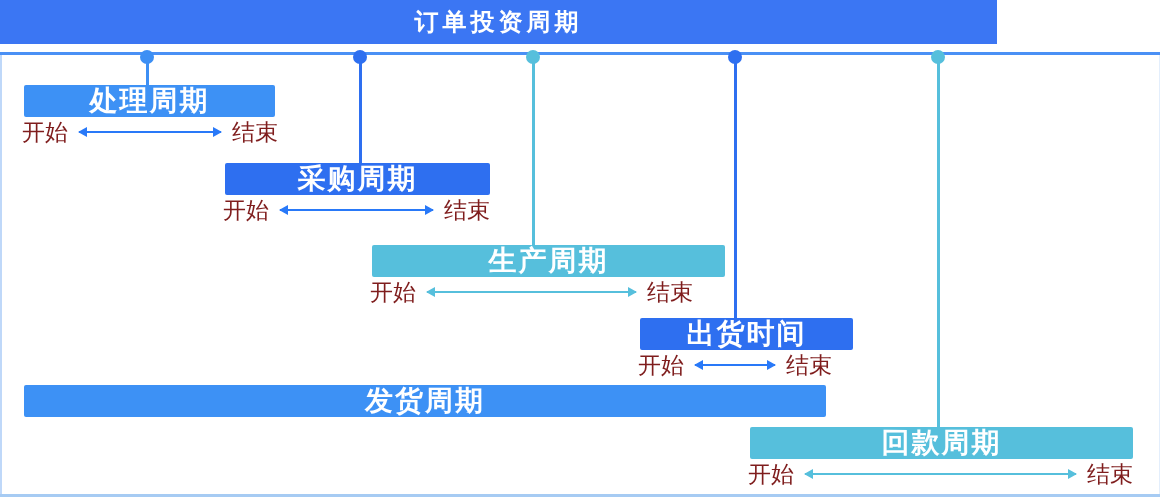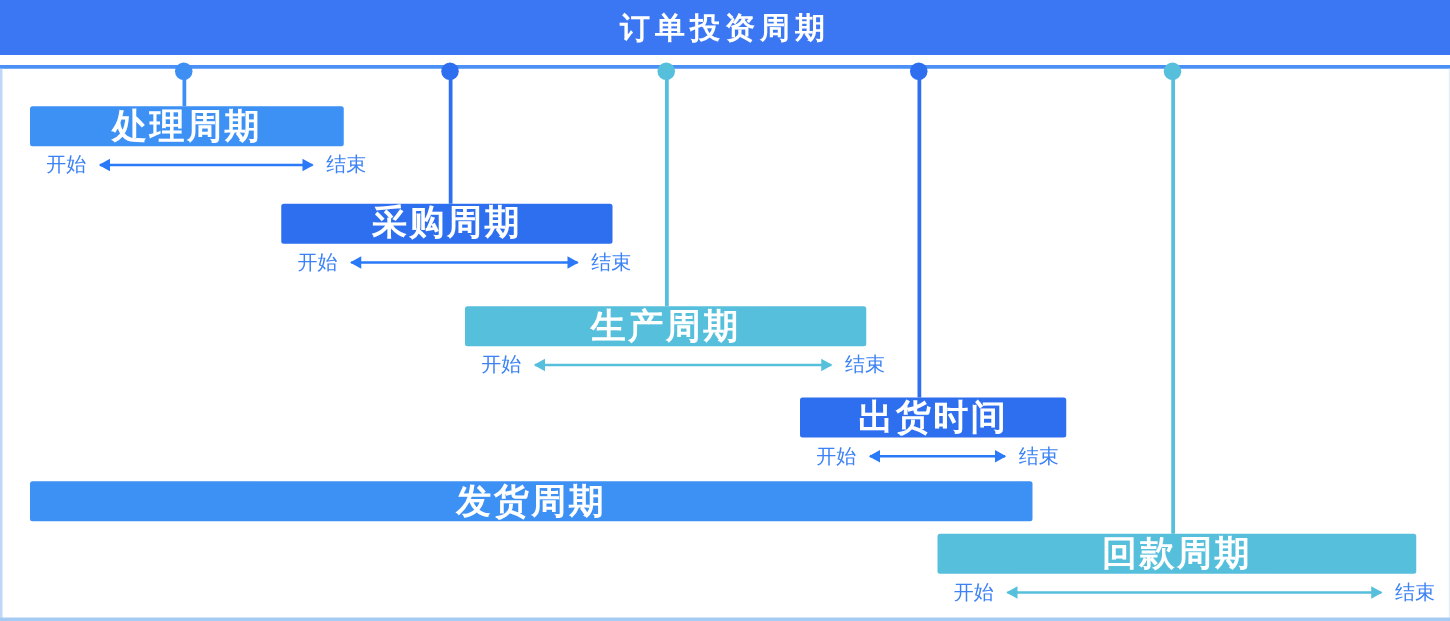--- a/index.html
+++ b/index.html
@@ -2,21 +2,21 @@
 <html><head>
 <meta charset="utf-8">
 <style>
   html,body { margin:0; padding:0; background:#fff; }
   .stage {
     position:relative; width:1160px; height:497px; overflow:hidden;
     background:#fff; font-family:"Liberation Sans","DejaVu Sans",sans-serif;
   }
   
   .header {
-    position:absolute; left:0; top:0; width:1160px; height:44px;
+    position:absolute; left:0; top:0; width:997px; height:44px;
     background:#3B76F3; display:flex; align-items:center; justify-content:center;
   }
   .header .title { color:#fff; font-size:24px; font-weight:bold; letter-spacing:4px; }
 
   
   .axis   { position:absolute; left:0; top:52px; width:1160px; height:3px; background:#4A90F5; }
   .b-left { position:absolute; left:0; top:55px; width:2px; height:440px; background:#BFD8F9; }
   .b-right{ position:absolute; right:0; top:55px; width:1px; height:440px; background:#E3EEFC; }
   .b-bot  { position:absolute; left:0; bottom:0; width:1160px; height:3px; background:#A6CBF3; }
 
@@ -34,29 +34,29 @@
   .vline.v4 { left:734px; height:261px; background:#2E6FF0; }
   .vline.v5 { left:937px; height:370px; background:#56BFDC; }
 
   
   .bar {
     position:absolute; height:32px; line-height:32px; border-radius:2px;
     color:#fff; font-size:28px; font-weight:bold; text-align:center; letter-spacing:2px;
   }
   .bar.p1 { left:24px;  top:85px;  width:251px; background:#3D91F5; }
   .bar.p2 { left:225px; top:163px; width:265px; background:#2E6FF0;font-family:Liberation Serif, serif; }
-  .bar.p3 { left:372px; top:245px; width:321px; background:#56BFDC; }
+  .bar.p3 { left:372px; top:245px; width:353px; background:#56BFDC; }
   .bar.p4 { left:640px; top:318px; width:213px; background:#2E6FF0; }
   .bar.p5 { left:24px;  top:385px; width:802px; background:#3D91F5; }
   .bar.p6 { left:750px; top:427px; width:383px; background:#56BFDC; }
 
   
   .range {
     position:absolute; height:20px; display:flex; align-items:center;
-    font-size:16px; color:#3b82f6;margin-left:15px;
+    font-size:23px; color:#7f1d1d;
   }
   .range.r1 { left:22px;  top:122px; width:256px; }
   .range.r2 { left:223px; top:200px; width:267px; }
   .range.r3 { left:370px; top:282px; width:323px; }
   .range.r4 { left:638px; top:355px; width:194px; }
   .range.r6 { left:748px; top:464px; width:385px; }
   .range .txt { flex:0 0 auto; }
   .arrow {
     flex:1 1 auto; height:2px; margin:0 11px; position:relative; background:currentColor;
   }

